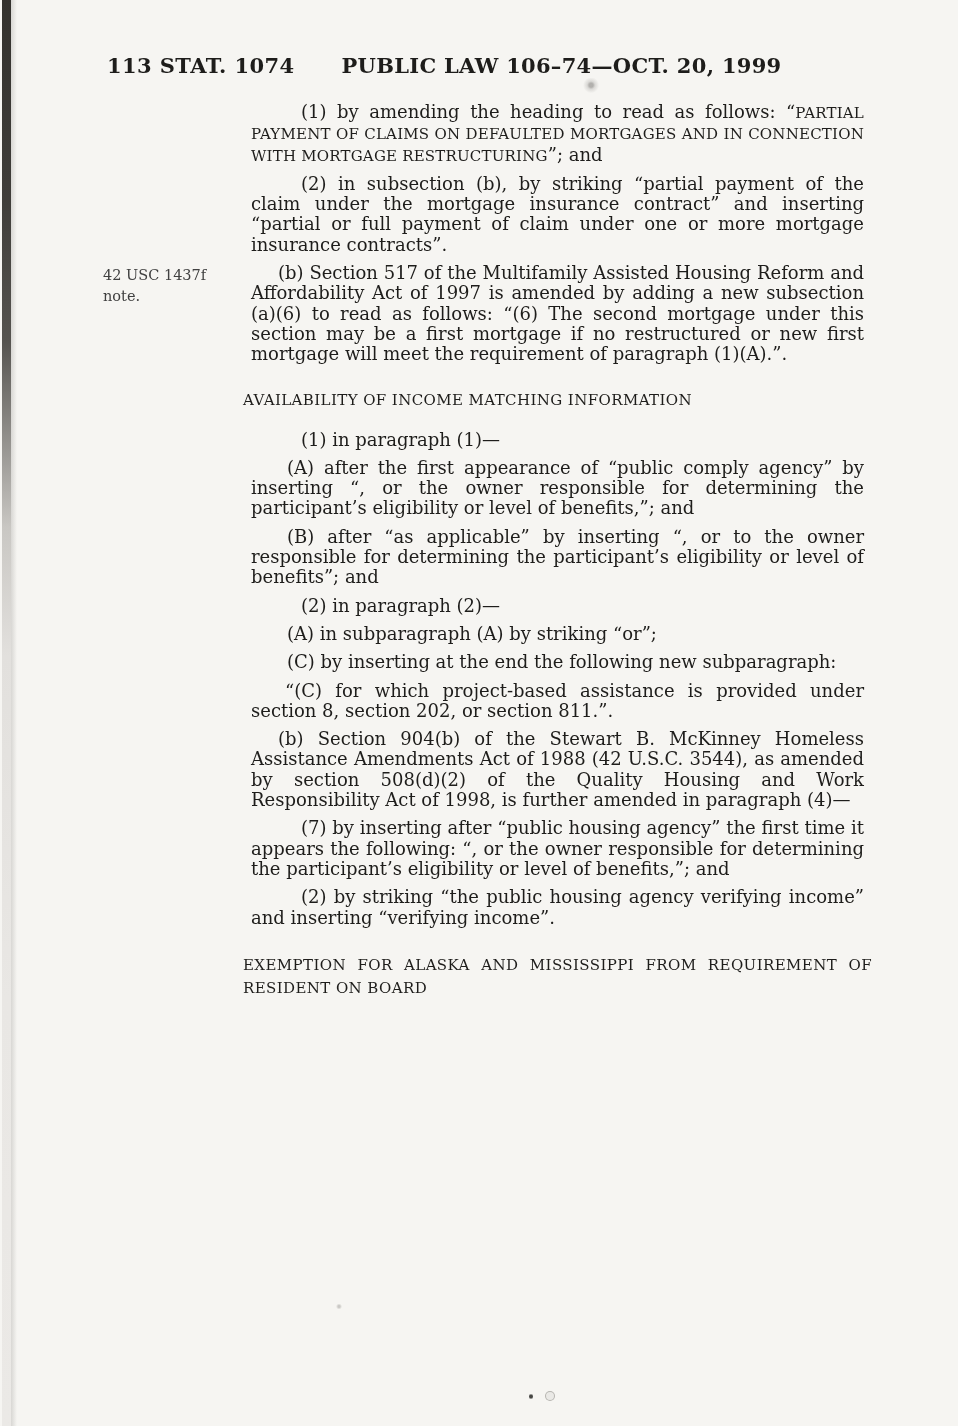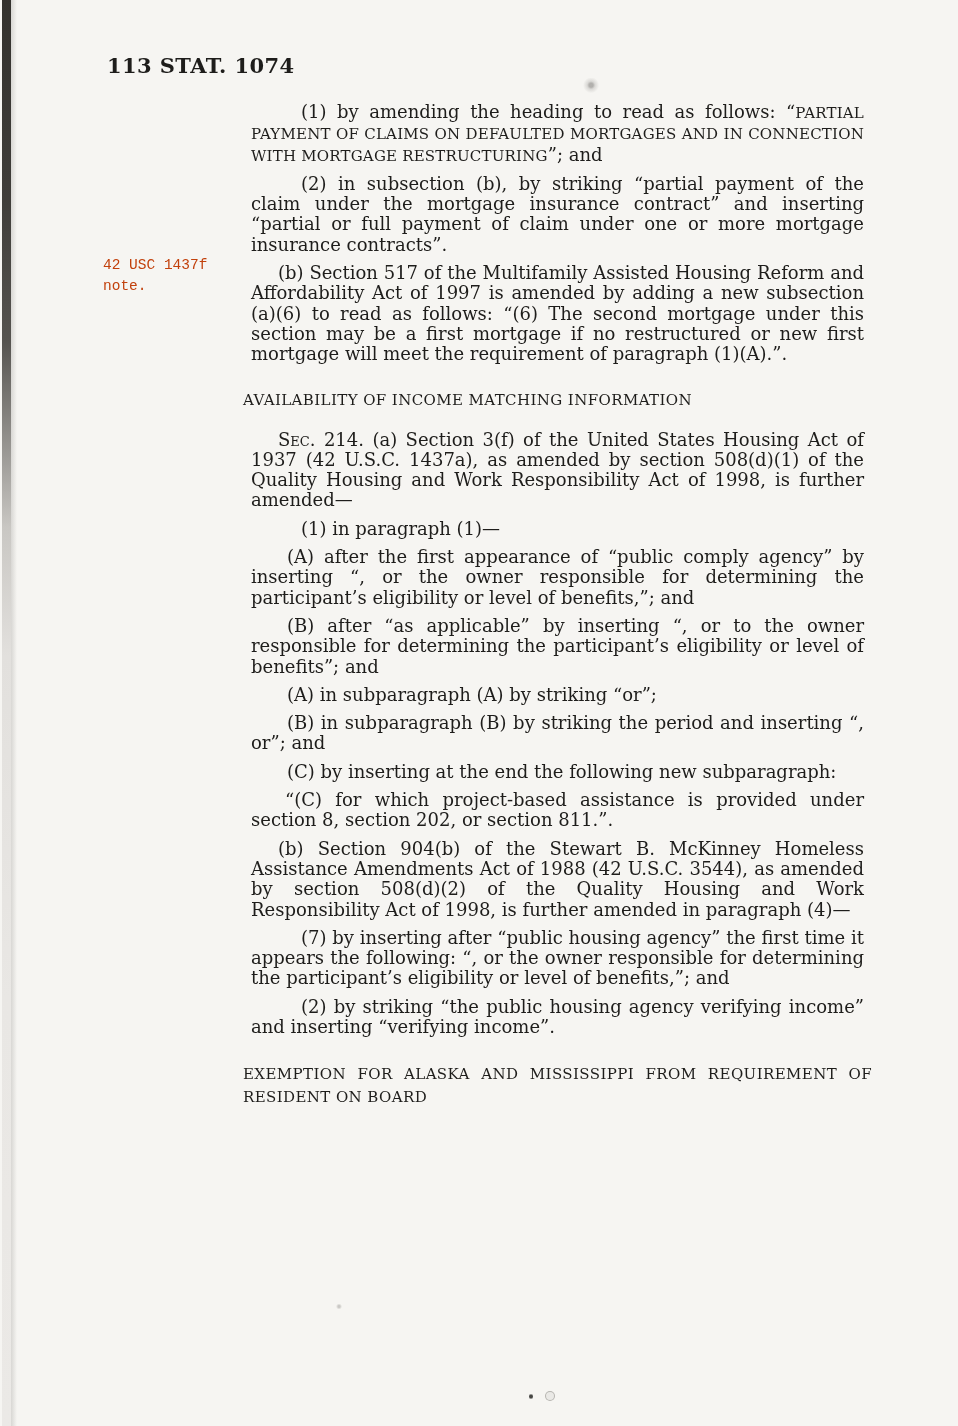--- a/index.html
+++ b/index.html
@@ -36,22 +36,22 @@
   }
   .law-title {
     position: absolute; left: 243px; top: 0; width: 629px;
     text-align: center; font-size: 21px; font-weight: bold; letter-spacing: 0.3px; white-space: nowrap;
   }
   .header-smudge {
     position: absolute; left: 583px; top: 78px; width: 18px; height: 18px;
     background: radial-gradient(circle at 45% 40%, rgba(95,93,90,0.45) 0 2px, rgba(95,93,90,0.18) 4px, rgba(95,93,90,0) 8px);
   }
   .margin-note {
-    position: absolute; left: 103px; top: 255px; width: 125px;
-    font-size: 14.5px; line-height: 21px; color: #c2410c; font-family: Liberation Mono, monospace;
+    position: absolute; left: 103px; top: 265px; width: 125px;
+    font-size: 14.5px; line-height: 21px; color: #404040;
   }
   .margin-note span { display: block; }
   .content {
     position: absolute; left: 243px; top: 94px; width: 629px;
     font-size: 18px; line-height: 20.3px; text-align: justify;
   }
   .content p { margin: 8px; padding: 0; }
   
   .p-sub   { text-indent: 27px; }
   
@@ -86,45 +86,45 @@
 </style>
 </head>
 <body>
 
 <div class="page">
 
   <div class="gutter"></div>
 
   <div class="page-header">
     <span class="stat-label">113 STAT. 1074</span>
+    <span class="law-title">PUBLIC LAW 106–74—OCT. 20, 1999</span>
   </div>
   <div class="header-smudge"></div>
 
   <aside class="margin-note">
     <span>42 USC 1437f</span>
     <span>note.</span>
   </aside>
 
   <main class="content">
 
     <p class="p-item2"><span>(1) by amending the heading to read as follows: “</span><span class="qcaps">PARTIAL PAYMENT OF CLAIMS ON DEFAULTED MORTGAGES AND IN CONNECTION WITH MORTGAGE RESTRUCTURING</span><span>”; and</span></p>
 
     <p class="p-item2">(2) in subsection (b), by striking “partial payment of the claim under the mortgage insurance contract” and inserting “partial or full payment of claim under one or more mortgage insurance contracts”.</p>
 
     <p class="p-sub">(b) Section 517 of the Multifamily Assisted Housing Reform and Affordability Act of 1997 is amended by adding a new subsection (a)(6) to read as follows: “(6) The second mortgage under this section may be a first mortgage if no restructured or new first mortgage will meet the requirement of paragraph (1)(A).”.</p>
 
     <p class="heading">AVAILABILITY OF INCOME MATCHING INFORMATION</p>
 
-    <p class="p-sub"><span class="sc">Sec. 214.</span><span> (a) Section 3(f) of the United States Housing Act of 1937 (42 U.S.C. 1437a), as amended by section 508(d)(1) of the Quality Housing and Work Responsibility Act of 1998, is further amended—</span></p>
 
     <p class="p-item2">(1) in paragraph (1)—</p>
     <p class="p-item3">(A) after the first appearance of “public comply agency” by inserting “, or the owner responsible for determining the participant’s eligibility or level of benefits,”; and</p>
     <p class="p-item3">(B) after “as applicable” by inserting “, or to the owner responsible for determining the participant’s eligibility or level of benefits”; and</p>
+    <p class="p-item2">(2) in paragraph (2)—</p>
     <p class="p-item3">(A) in subparagraph (A) by striking “or”;</p>
-    <p class="p-item3">(B) in subparagraph (B) by striking the period and inserting “, or”; and</p>
     <p class="p-item3">(C) by inserting at the end the following new subparagraph:</p>
     <p class="p-quote2">“(C) for which project-based assistance is provided under section 8, section 202, or section 811.”.</p>
     <p class="p-sub">(b) Section 904(b) of the Stewart B. McKinney Homeless Assistance Amendments Act of 1988 (42 U.S.C. 3544), as amended by section 508(d)(2) of the Quality Housing and Work Responsibility Act of 1998, is further amended in paragraph (4)—</p>
     <p class="p-item2">(7) by inserting after “public housing agency” the first time it appears the following: “, or the owner responsible for determining the participant’s eligibility or level of benefits,”; and</p>
     <p class="p-item2">(2) by striking “the public housing agency verifying income” and inserting “verifying income”.</p>
 
     <p class="heading second">EXEMPTION FOR ALASKA AND MISSISSIPPI FROM REQUIREMENT OF RESIDENT ON BOARD</p>
 
 
   </main>

